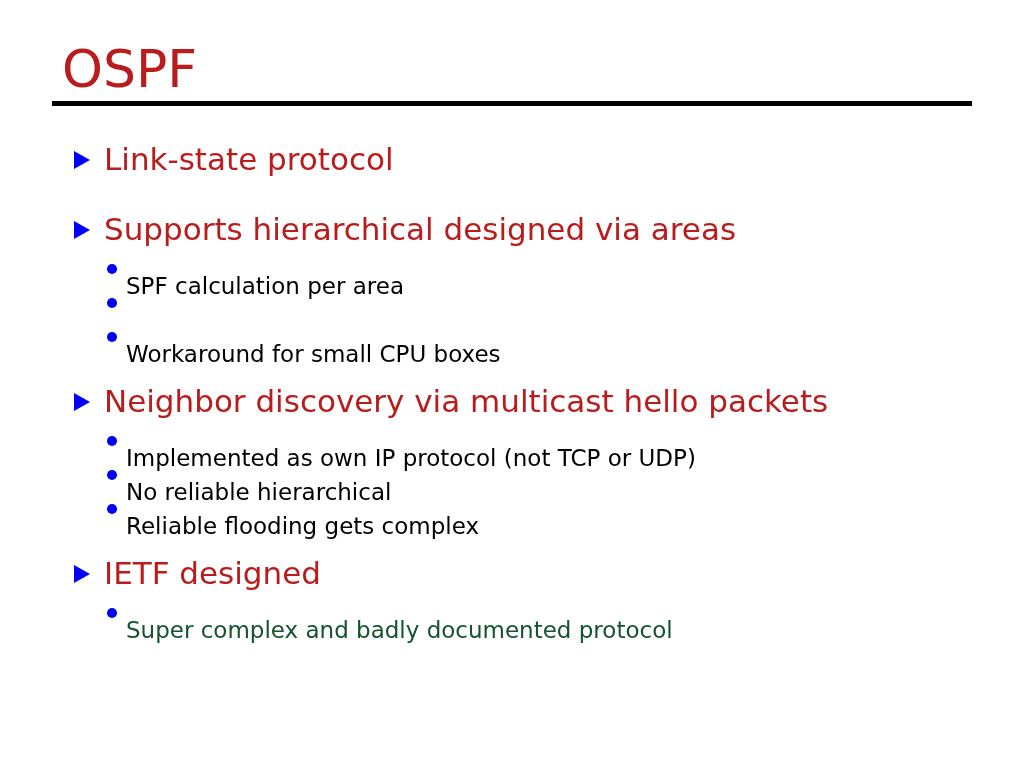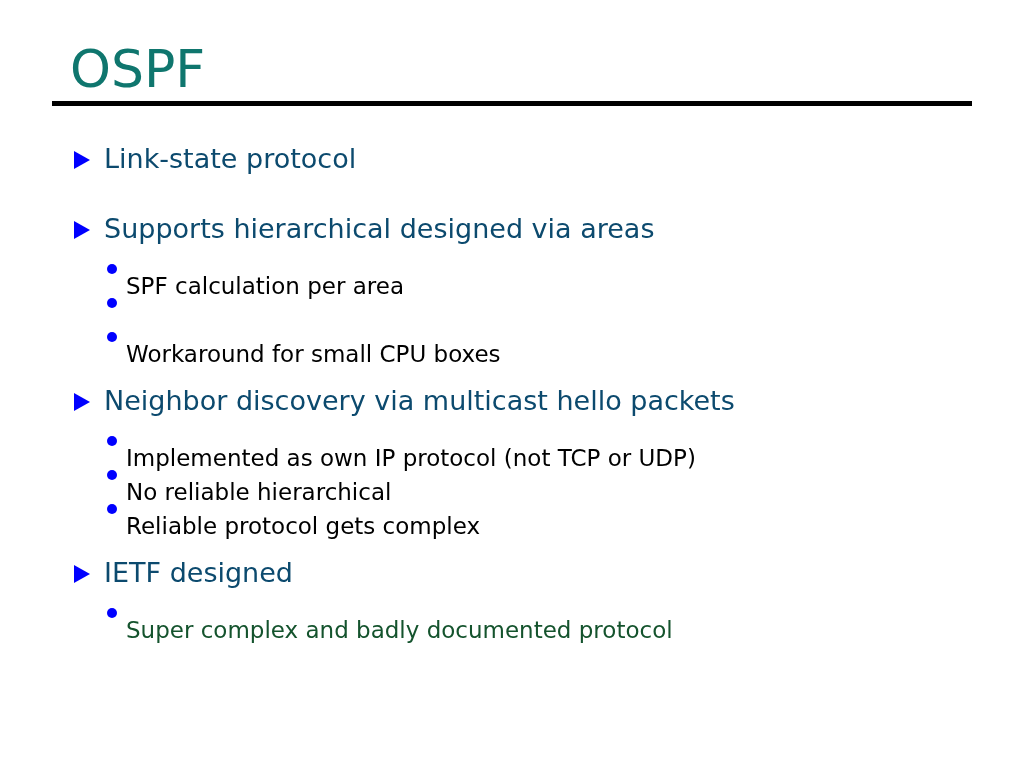--- a/index.html
+++ b/index.html
@@ -26,23 +26,23 @@
   
   .title-block {
     position: absolute;
     left: 52px;
     top: 40px;
     width: 920px;
   }
   .slide-title {
     font-size: 52px;
     line-height: 58px;
-    color: #0f766e;
+    color: #b91c1c;
     font-weight: normal;
-    margin: 0 0 0 18px;
+    margin: 0 0 0 10px;
     letter-spacing: 0px;
     white-space: nowrap;
   }
   .title-rule {
     width: 920px;
     height: 5px;
     background: #000000;
     margin-top: 3px;
   }
 
@@ -73,23 +73,23 @@
     flex: 0 0 auto;
     width: 0;
     height: 0;
     border-top: 9px solid transparent;
     border-bottom: 9px solid transparent;
     border-left: 16px solid #0000ff;
     margin-top: 12px;
     margin-right: 14px;
   }
   .l1-text {
-    font-size: 27px;
+    font-size: 31px;
     line-height: 40px;
-    color: #0c4a6e;
+    color: #b91c1c;
     white-space: nowrap;
   }
 
   
   .l2-list {
     margin: 0;
     padding: 0;
   }
   .l2-row {
     display: flex;
@@ -166,21 +166,21 @@
         <div class="l2-row">
           <span class="dot-bullet"></span>
           <span class="l2-text">Implemented as own IP protocol (not TCP or UDP)</span>
         </div>
         <div class="l2-row">
           <span class="dot-bullet"></span>
           <span class="l2-text">No reliable hierarchical</span>
         </div>
         <div class="l2-row">
           <span class="dot-bullet"></span>
-          <span class="l2-text">Reliable protocol gets complex</span>
+          <span class="l2-text">Reliable flooding gets complex</span>
         </div>
       </div>
     </div>
 
     <div class="group">
       <div class="l1-row">
         <span class="tri-bullet"></span>
         <span class="l1-text">IETF designed</span>
       </div>
       <div class="l2-list">

